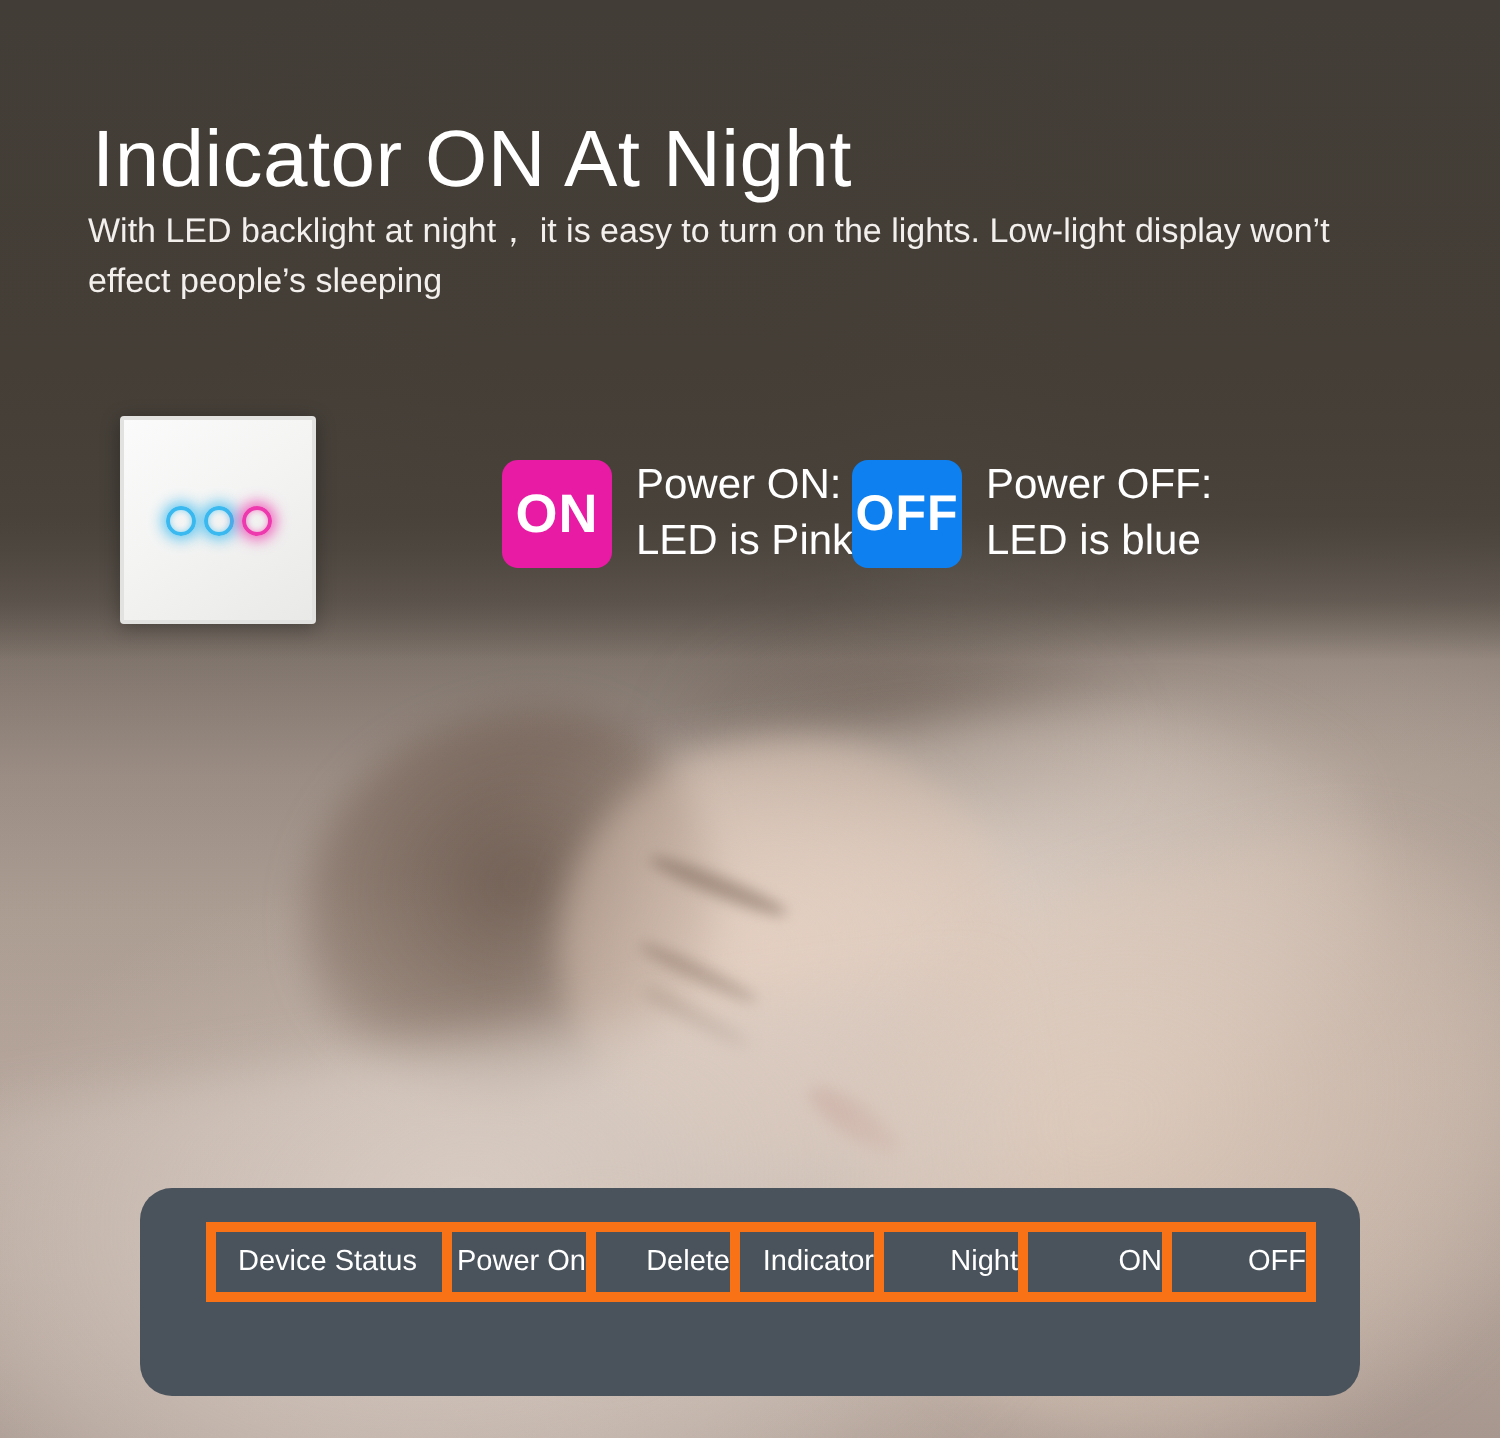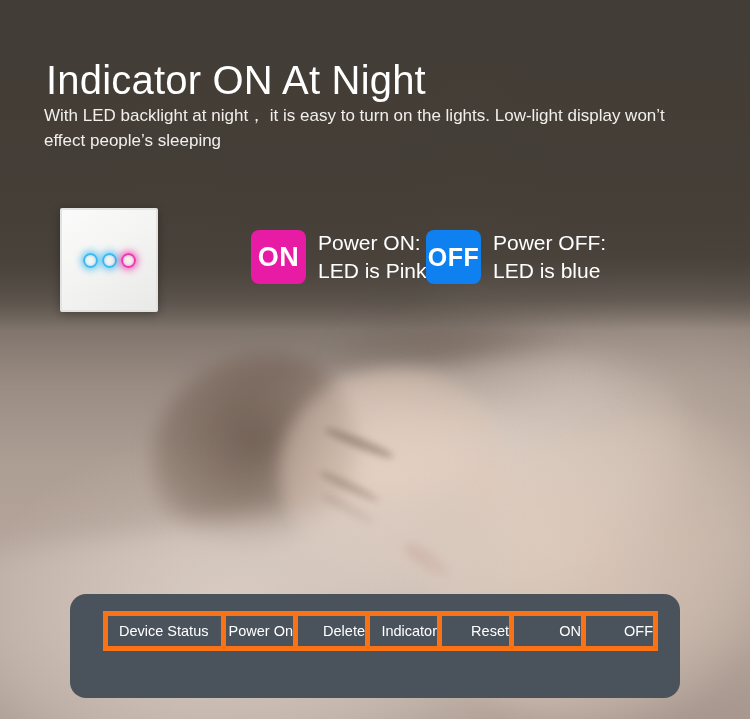--- a/index.html
+++ b/index.html
@@ -395,21 +395,21 @@
     </div>
 
     <div class="status-panel">
       <table class="status-table">
         <tbody>
           <tr>
             <td class="col-label">Device Status</td>
             <td class="col-data">Power On</td>
             <td class="col-data">Delete</td>
             <td class="col-data">Indicator</td>
-            <td class="col-data">Reset</td>
+            <td class="col-data">Night</td>
             <td class="col-data">ON</td>
             <td class="col-data">OFF</td>
           </tr>
         </tbody>
       </table>
     </div>
 
   </div>
 </div>
 

